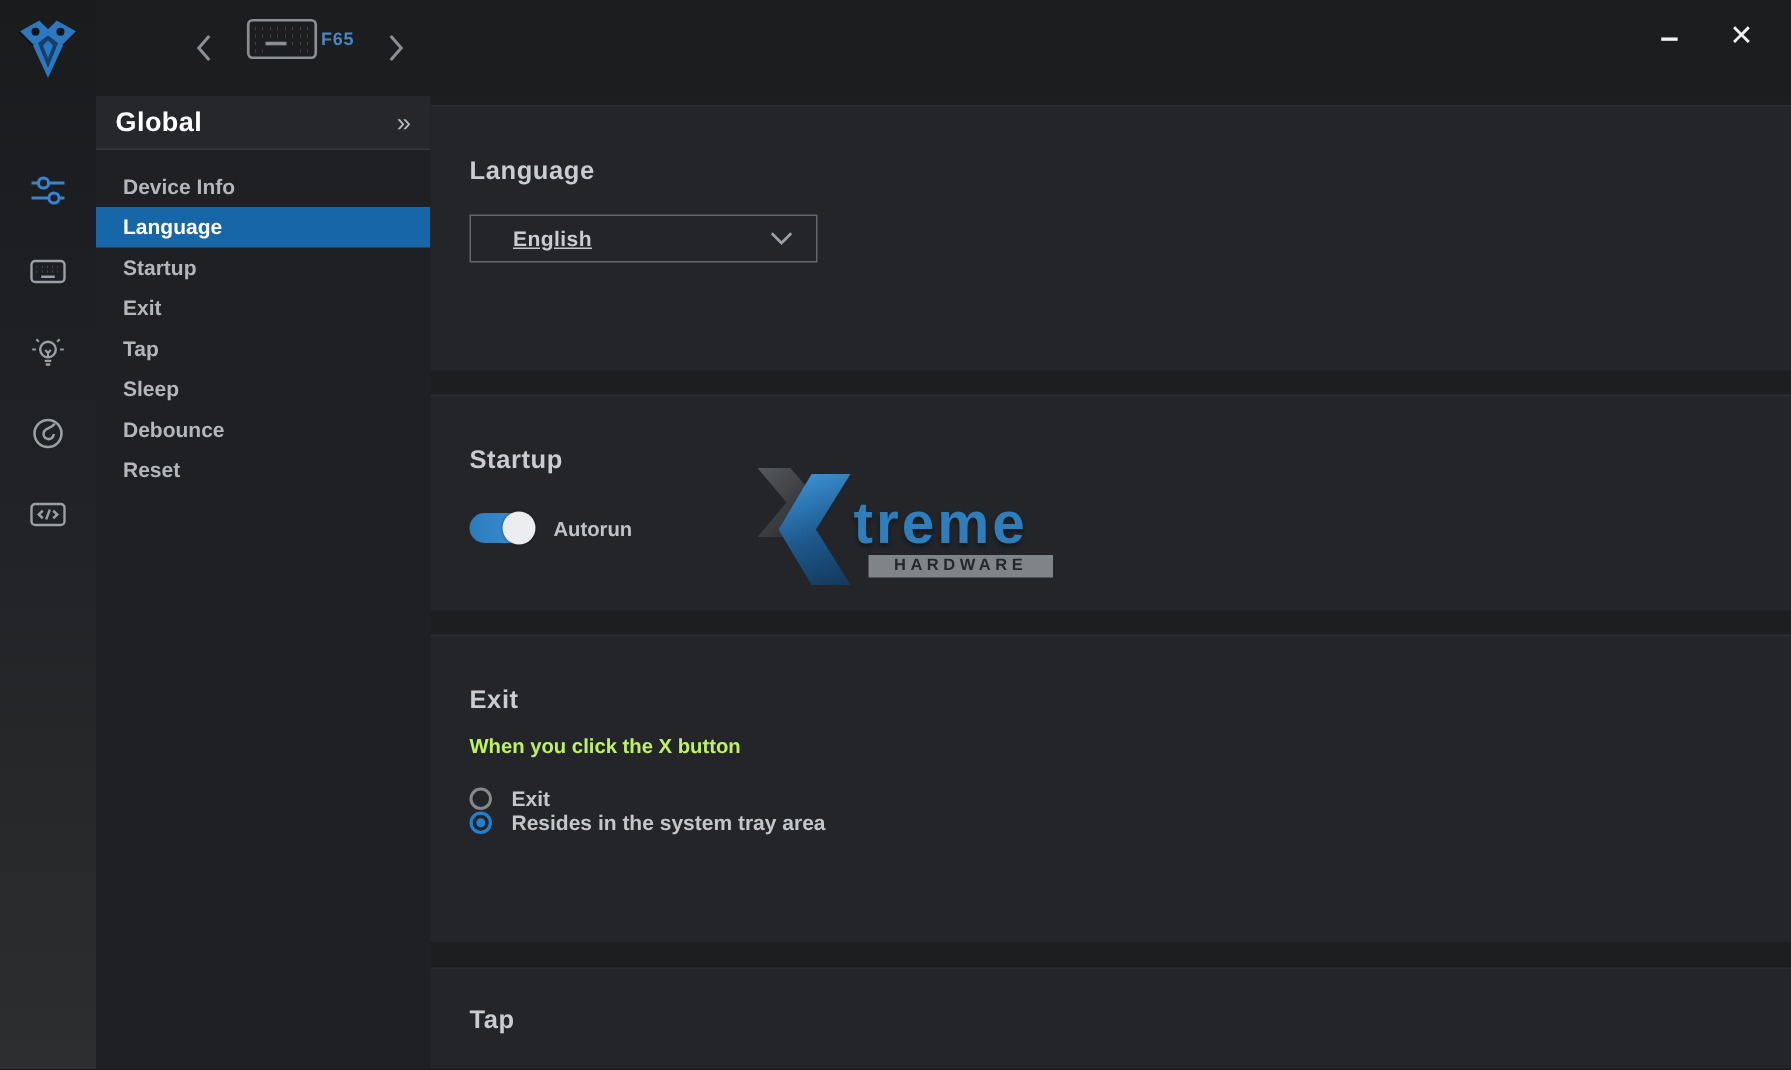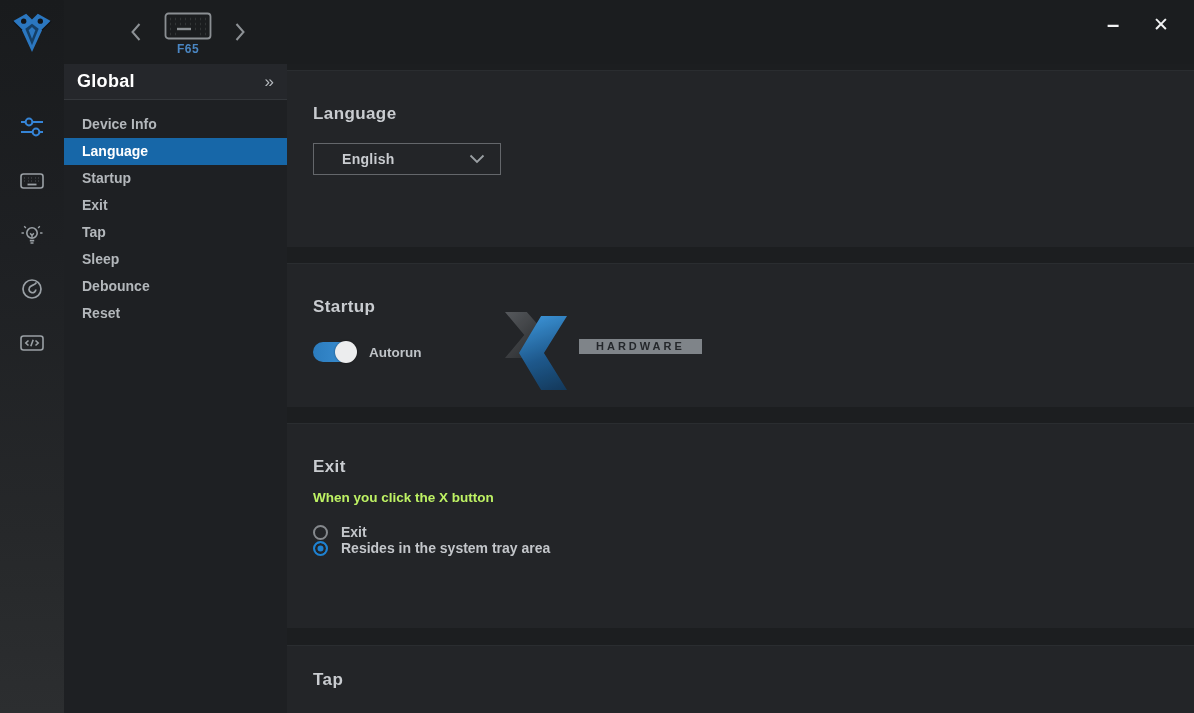--- a/index.html
+++ b/index.html
@@ -21,21 +21,21 @@
   .rail-btn { width:26px; height:26px; display:flex; align-items:center; justify-content:center; cursor:pointer; }
 
   
   .right-col { flex:1; display:flex; flex-direction:column; height:100%; }
   .topbar { height:64px; flex:0 0 64px; position:relative; background:#1b1d1f; }
   .device-switcher {
     position:absolute; left:66px; top:12px;
     display:flex; align-items:flex-start; gap:22px;
   }
   .nav-chevron { padding-top:10px; cursor:pointer; display:block; }
-  .device-block { display:flex; flex-direction:column; align-items:center; gap:2px; cursor:pointer; }
+  .device-block { display:flex; flex-direction:row; align-items:center; gap:2px; cursor:pointer; }
   .device-label { font-size:12px; font-weight:700; color:#4a86c2; letter-spacing:.5px; }
   .win-controls { position:absolute; right:20px; top:8px; display:flex; gap:22px; align-items:center; }
   .win-btn { color:#f2f3f4; cursor:pointer; text-align:center; width:26px; line-height:34px; }
   .win-btn.minimize { font-size:22px; font-weight:700; }
   .win-btn.close { font-size:19px; }
 
   
   .main { flex:1; display:flex; min-height:0; }
 
   .menu-panel { width:223px; flex:0 0 223px; background:#1e2023; }
@@ -60,23 +60,23 @@
   }
   .sec-language { height:177px; margin-bottom:16px; }
   .sec-startup  { height:144px; margin-bottom:16px; }
   .sec-exit     { height:205px; margin-bottom:17px; }
   .sec-tap      { flex:1; }
   .section-title { font-size:17px; font-weight:700; color:#c9ccd0; letter-spacing:.4px; padding-top:33px; }
   .sec-tap .section-title { padding-top:24px; }
 
   
   .dropdown {
-    margin-top:19px; width:188px; height:32px; border:1px solid #64676b;
+    margin-top:19px; width:232px; height:32px; border:1px solid #64676b;
     display:flex; align-items:center; justify-content:space-between;
-    padding:0 15px 0 28px; cursor:pointer; background:transparent;
+    padding:0 15px 0 28px; cursor:pointer; background:transparent;text-decoration:underline;
   }
   .dropdown-value { font-size:14px; font-weight:700; color:#c9ccd0; letter-spacing:.3px; }
 
   
   .toggle-row { margin-top:25px; display:flex; align-items:center; gap:13px; }
   .toggle {
     width:43px; height:20px; border-radius:10px; position:relative; cursor:pointer;
     background:#3a3d40;
   }
   .toggle.on { background:linear-gradient(90deg,#2b7cbe,#3d91d4); }
@@ -260,20 +260,21 @@
               <div class="knob"></div>
             </div>
             <span class="toggle-label">Autorun</span>
           </div>
           <div class="watermark">
             <div class="wm-x">
               <div class="wm-x-dark"></div>
               <div class="wm-x-blue"></div>
             </div>
             <div class="wm-right">
+              <span class="wm-treme">treme</span>
               <span class="wm-hardware">HARDWARE</span>
             </div>
           </div>
         </div>
 
         <div class="section sec-exit">
           <h2 class="section-title">Exit</h2>
           <div class="exit-prompt">When you click the X button</div>
           <div class="radio-row first">
             <span class="radio"></span>

